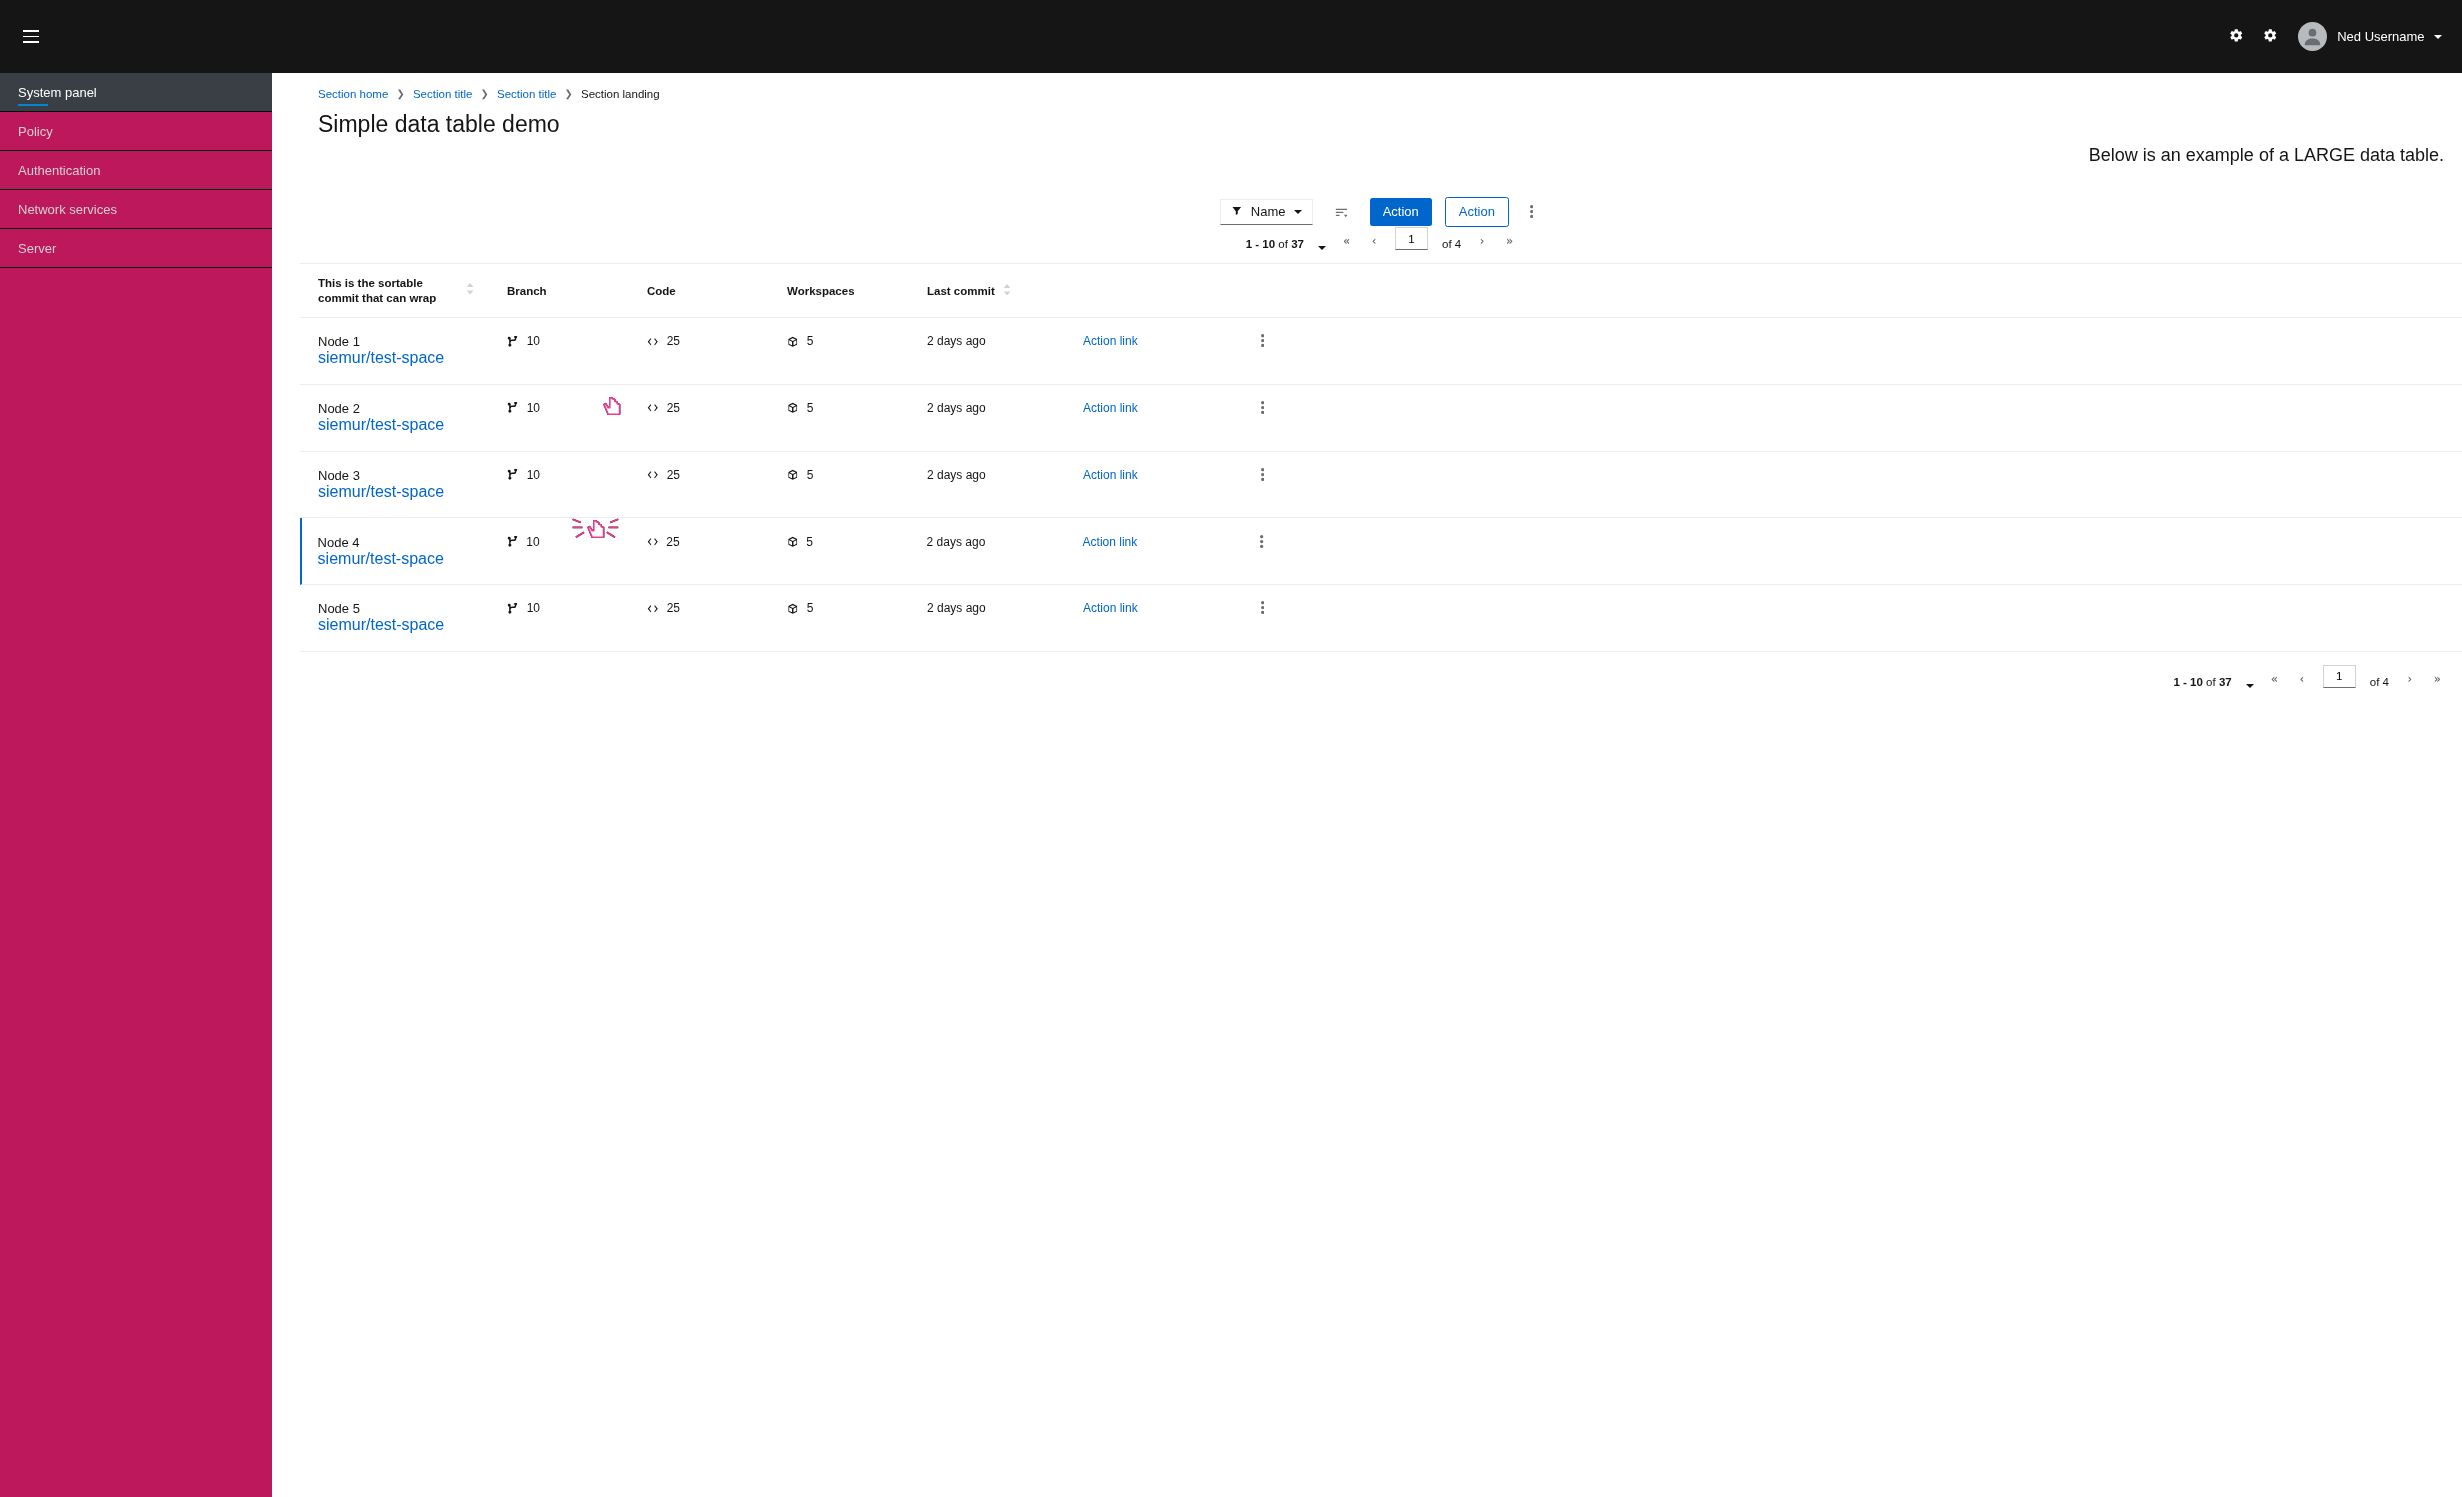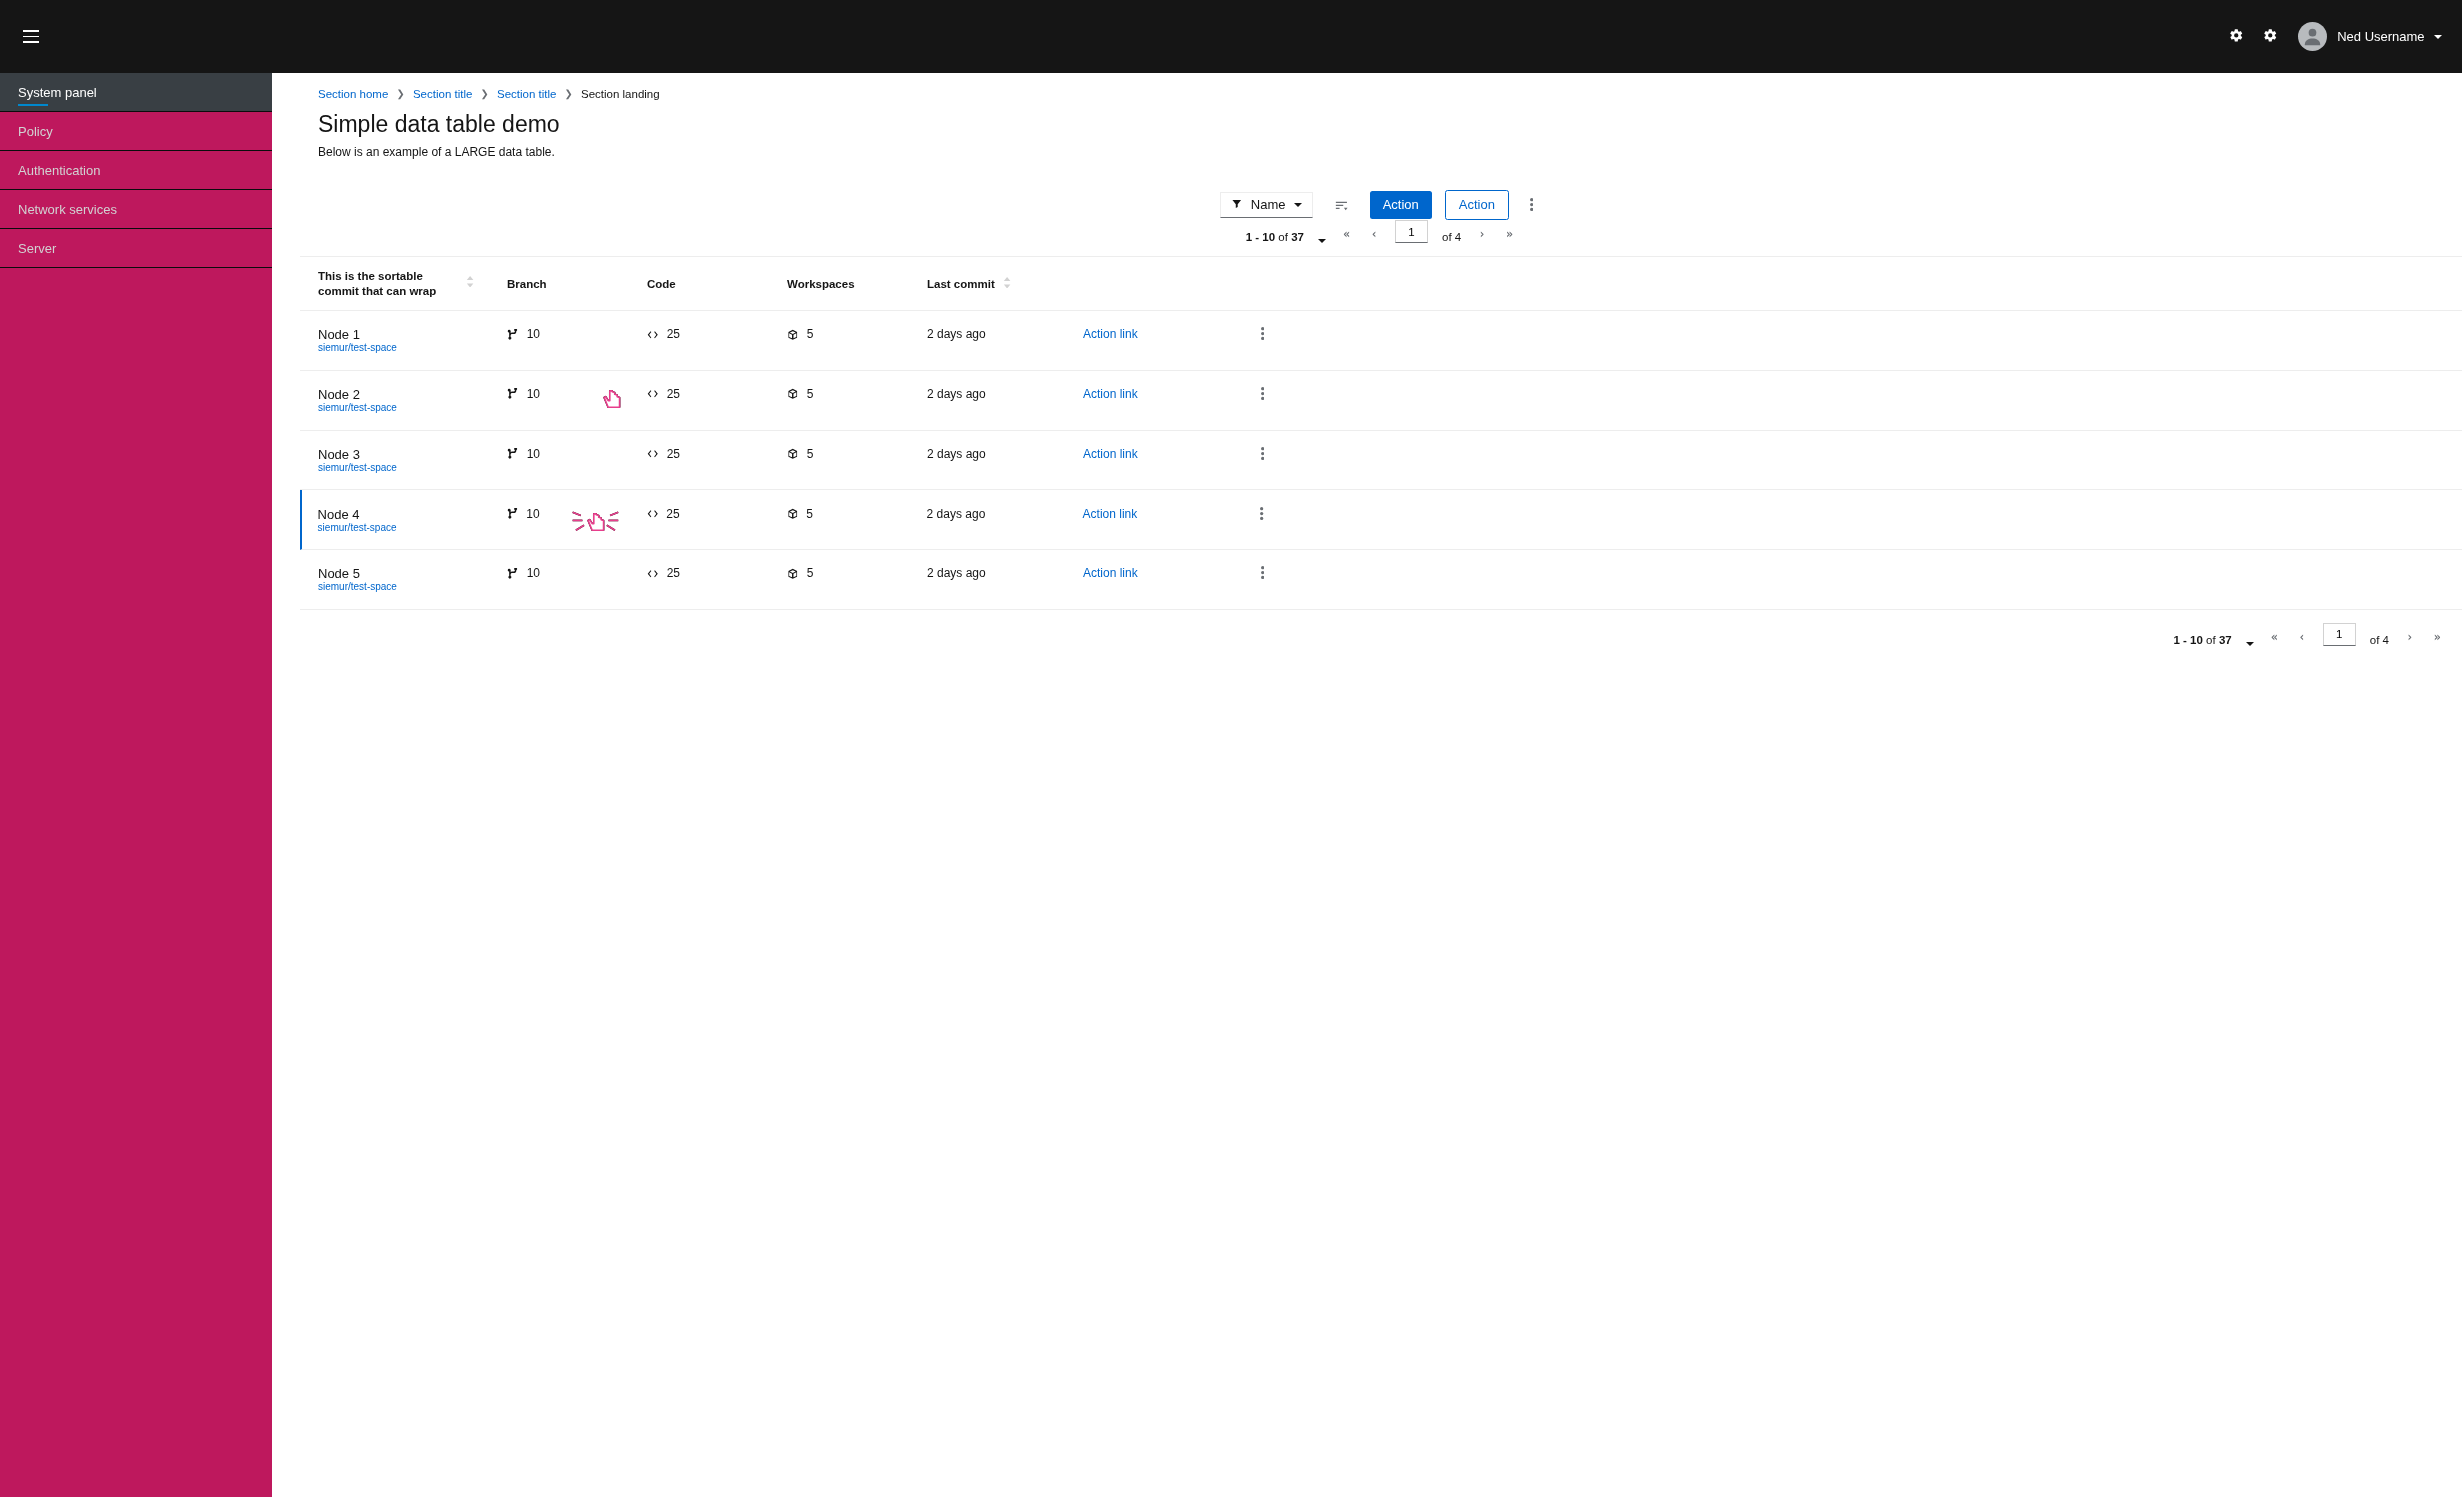--- a/index.html
+++ b/index.html
@@ -24,21 +24,21 @@
     .sidebar-item.active { background: #393f44; color: #fff; font-weight: 500; position: relative; }
     .sidebar-item.active::after { content:''; position:absolute; bottom:4.9px; left:18px; width:29.5px; height:2.5px; background:#0088ce; }
 
     .main { flex: 1; background: #fff; padding-left: 28px; }
     .page-top { padding: 14.8px 18px 18px 18px; }
     .breadcrumb { font-size: 11.5px; display:flex; align-items:center; gap:8.2px; flex-wrap: wrap; margin-bottom: 11.5px; }
     .breadcrumb a { color: #0066cc; text-decoration: none; }
     .breadcrumb .sep { color: #6a6e73; font-size: 9.8px; }
     .breadcrumb .current { color: #151515; }
     .page-title { font-size: 23px; font-weight: 400; margin-bottom: 6.6px; }
-    .page-desc { font-size: 12px; color: #151515; }
+    .page-desc { font-size: 18px; color: #151515; text-align: right; }
 
     .toolbar { padding: 13px 18px; display: flex; align-items: center; justify-content: space-between; border-bottom: 0.8px solid #ededed; flex-direction: column; }
     .toolbar-left { display: flex; align-items: center; gap: 13px; }
     .filter-drop { display:inline-flex; align-items:center; gap:8.2px; border:0.8px solid #ededed; border-bottom:0.8px solid #6a6e73; padding: 4.9px 9.8px; cursor:pointer; }
     .filter-drop .filter-icon svg { width:11.5px; height:11.5px;}
     .sort-btn { padding:4.9px 8.2px; cursor:pointer; color:#6a6e73; display:inline-flex;}
     .btn-primary { background:#0066cc; color:#fff; border:none; padding:6.6px 13px; font-size:13px; cursor:pointer; border-radius:2.5px;}
     .btn-secondary { background:#fff; color:#0066cc; border:0.8px solid #0066cc; padding:6.6px 13px; font-size:13px; cursor:pointer; border-radius:2.5px;}
     .kebab-btn { padding:4.9px 8.2px; cursor:pointer; color:#6a6e73; display:inline-flex;}
     .toolbar-right, .pagination { display:flex; align-items:flex-end; gap:14px; font-size:11.5px;}
@@ -49,21 +49,21 @@
 
     
     .table-head { display:grid; grid-template-columns: 189px 140px 140px 140px 156px 140px 41px; padding: 11.5px 18px; border-bottom:0.8px solid #ededed; align-items:center;}
     .th { font-weight:600; font-size:11.5px; display:flex; align-items:center; gap:8.2px;}
     .th .sort-ind { color:#d2d2d2; }
     .th.wrap { max-width:156px; line-height:1.3;}
 
     .table-row { display:grid; grid-template-columns: 189px 140px 140px 140px 156px 140px 41px; padding: 16.4px 18px; border-bottom:0.8px solid #ededed; align-items:start;}
     .table-row.selected { border-left:2.5px solid #0066cc; padding-left:15.6px; }
     .cell-node .node-name { font-size:13px; color:#151515;}
-    .cell-node .node-sub { font-size:10px; color:#0066cc; cursor:pointer;}
+    .cell-node .node-sub { font-size:16px; color:#0066cc; cursor:pointer;}
     .cell { font-size:12px; display:flex; align-items:center; gap:8.2px;}
     .cell .mini-icon { color:#151515; display:inline-flex;}
     .cell .mini-icon svg { width:11.5px; height:11.5px; }
     .link { color:#0066cc; cursor:pointer; }
     .row-kebab { color:#6a6e73; cursor:pointer; text-align:right; justify-content:flex-end;}
 
     .bottom-pagination-wrap { display:flex; justify-content:flex-end; padding:13px 18px;}
 
     
     .cursor-overlay { position:absolute; pointer-events:none; z-index:1000; }

